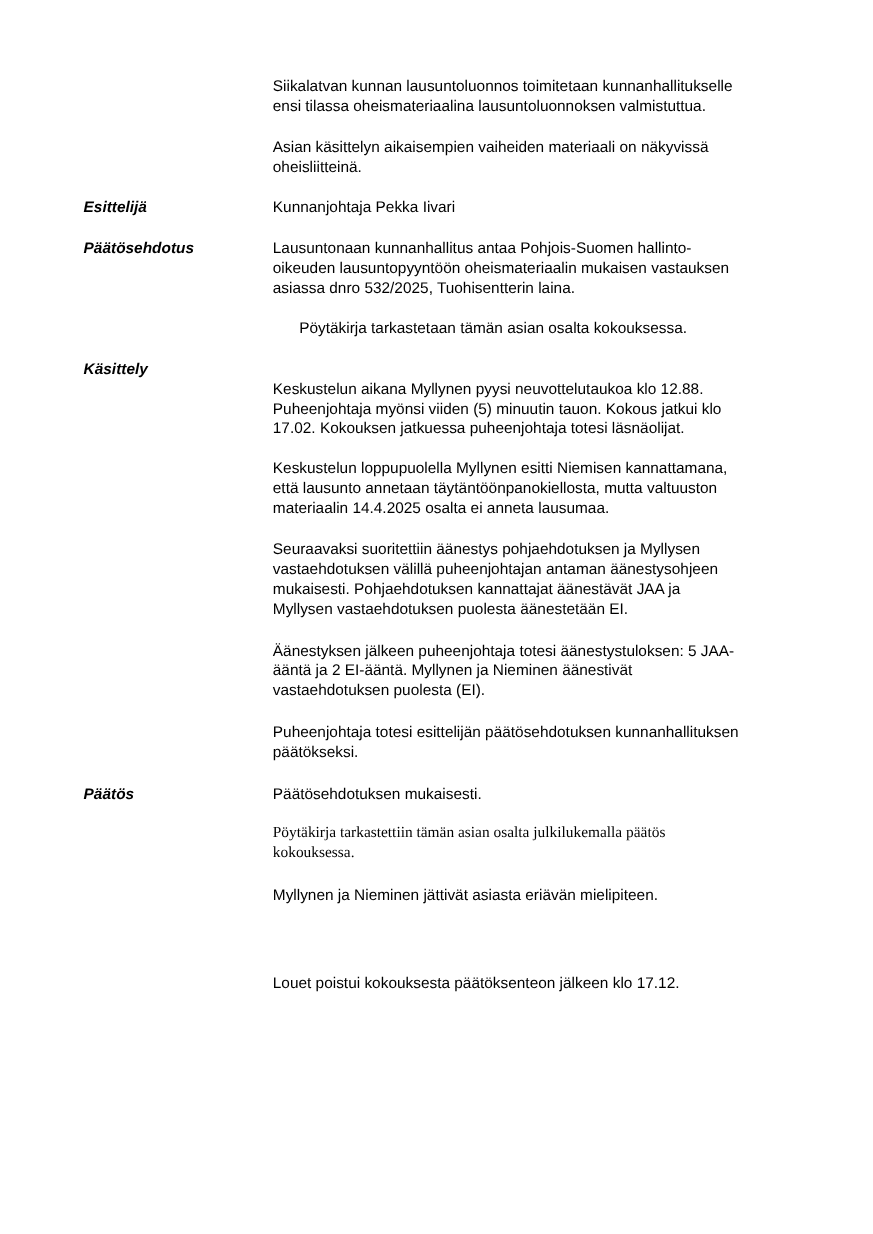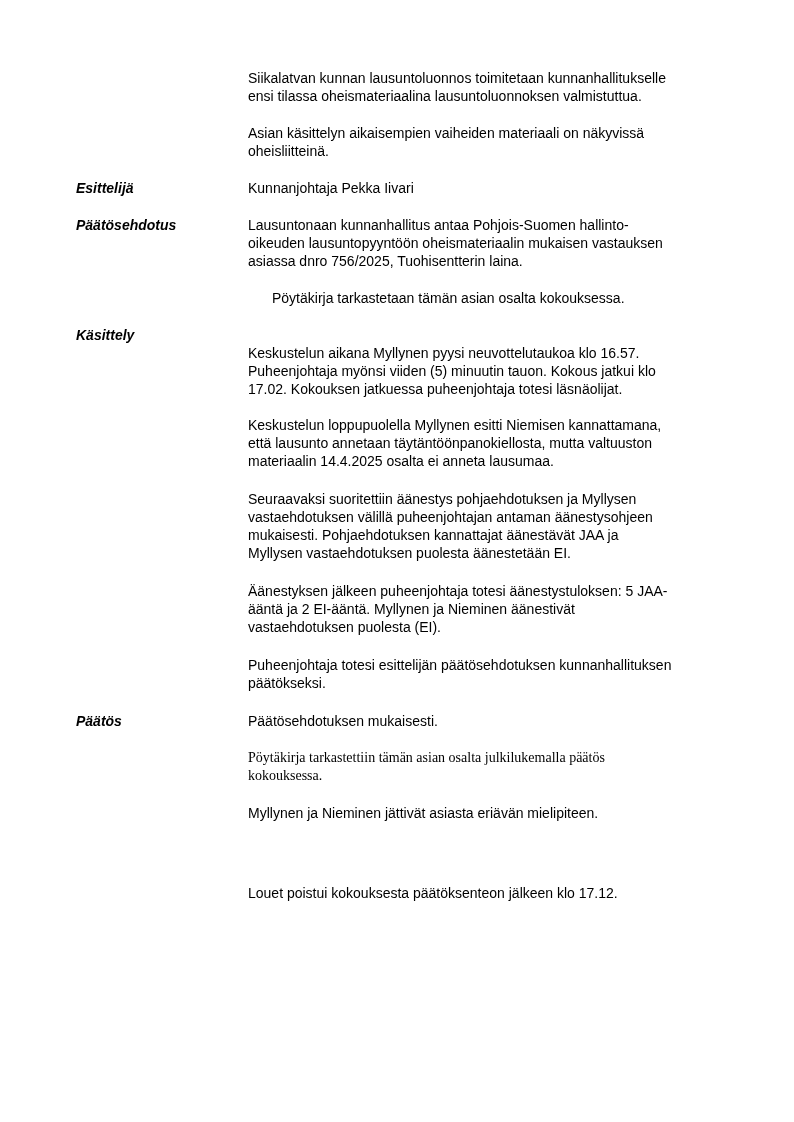--- a/index.html
+++ b/index.html
@@ -32,31 +32,31 @@
     <div class="body" style="top:0;">
       <p class="para">Kunnanjohtaja Pekka Iivari</p>
     </div>
   </div>
 
   <div class="row" style="top:216px;">
     <div class="label">Päätösehdotus</div>
     <div class="body" style="top:0;">
       <p class="para">Lausuntonaan kunnanhallitus antaa Pohjois-Suomen hallinto-
 oikeuden lausuntopyyntöön oheismateriaalin mukaisen vastauksen
-asiassa dnro 756/2025, Tuohisentterin laina.</p>
+asiassa dnro 532/2025, Tuohisentterin laina.</p>
     </div>
     <div class="body" style="top:73px;margin-left:24px;">
       <p class="para">Pöytäkirja tarkastetaan tämän asian osalta kokouksessa.</p>
     </div>
   </div>
 
   <div class="row" style="top:326px;">
     <div class="label">Käsittely</div>
     <div class="body" style="top:18px;">
-      <p class="para">Keskustelun aikana Myllynen pyysi neuvottelutaukoa klo 16.57.
+      <p class="para">Keskustelun aikana Myllynen pyysi neuvottelutaukoa klo 12.88.
 Puheenjohtaja myönsi viiden (5) minuutin tauon. Kokous jatkui klo
 17.02. Kokouksen jatkuessa puheenjohtaja totesi läsnäolijat.</p>
     </div>
     <div class="body" style="top:90px;">
       <p class="para">Keskustelun loppupuolella Myllynen esitti Niemisen kannattamana,
 että lausunto annetaan täytäntöönpanokiellosta, mutta valtuuston
 materiaalin 14.4.2025 osalta ei anneta lausumaa.</p>
     </div>
     <div class="body" style="top:164px;">
       <p class="para">Seuraavaksi suoritettiin äänestys pohjaehdotuksen ja Myllysen

